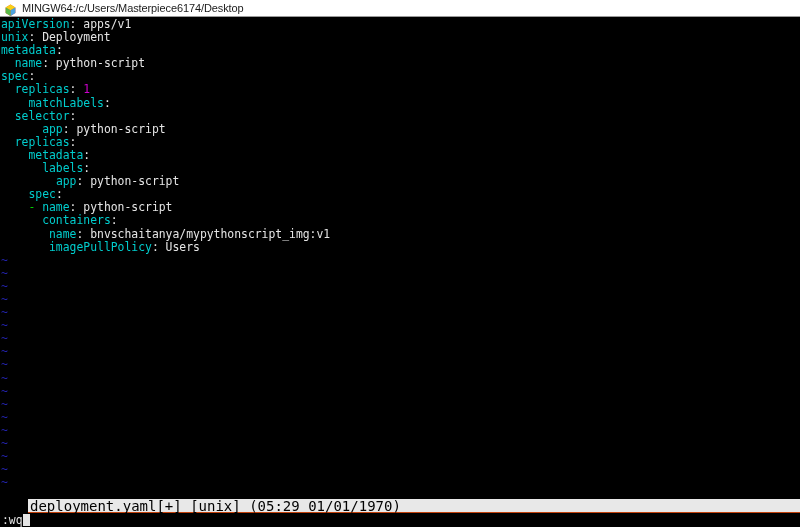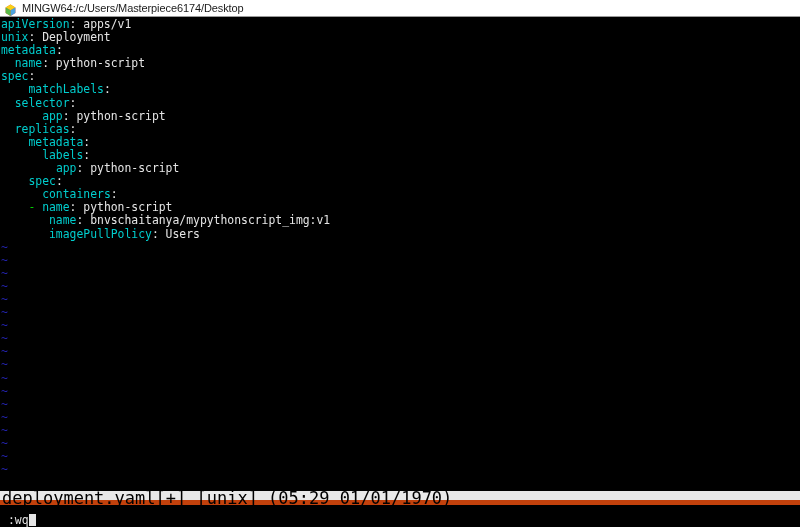--- a/index.html
+++ b/index.html
@@ -84,44 +84,44 @@
   .d  { color: #00cd00; }   
   .p  { color: #e5e5e5; }   
 
   
   .statusline {
     height: 15px;
     min-height: 15px;
     background: #e8e8e8;
     color: #000000;
     font-family: "DejaVu Sans Mono", monospace;
-    font-size: 17px;
+    font-size: 14px;
     line-height: 15px;
     white-space: pre;
     padding-left: 2px;
     box-sizing: border-box;
     border-top: 1px solid #000000;
-    border-bottom: 5px solid #c2410c;
+    border-bottom: 1px solid #c2410c;
+    margin-left: 28px;
   }
 
   
   .cmdline {
     height: 14px;
     min-height: 14px;
     background: #000000;
     color: #e5e5e5;
     font-family: "DejaVu Sans Mono", monospace;
     font-size: 11.4px;
     line-height: 14px;
     white-space: pre;
-    padding-left: 8px;
+    padding-left: 2px;
     box-sizing: border-box;
     display: flex;
     align-items: center;
-    margin-top: 8px;
   }
   .cursor-block {
     display: inline-block;
     width: 7px;
     height: 12px;
     background: #e5e5e5;
     vertical-align: text-bottom;
   }
 </style>
 </head>
@@ -142,30 +142,31 @@
     <span class="titlebar-spacer"></span>
   </div>
 
   <div class="terminal">
     <div class="buffer" id="buffer">
         <div class="line"><span></span><span class="k">apiVersion</span><span class="p">:</span><span class="v"> apps/v1</span></div>
         <div class="line"><span></span><span class="k">unix</span><span class="p">:</span><span class="v"> Deployment</span></div>
         <div class="line"><span></span><span class="k">metadata</span><span class="p">:</span></div>
         <div class="line"><span>  </span><span class="k">name</span><span class="p">:</span><span class="v"> python-script</span></div>
         <div class="line"><span></span><span class="k">spec</span><span class="p">:</span></div>
+        <div class="line"><span>  </span><span class="k">replicas</span><span class="p">:</span><span> </span><span class="n">1</span></div>
         <div class="line"><span>    </span><span class="k">matchLabels</span><span class="p">:</span></div>
         <div class="line"><span>  </span><span class="k">selector</span><span class="p">:</span></div>
         <div class="line"><span>      </span><span class="k">app</span><span class="p">:</span><span class="v"> python-script</span></div>
         <div class="line"><span>  </span><span class="k">replicas</span><span class="p">:</span></div>
         <div class="line"><span>    </span><span class="k">metadata</span><span class="p">:</span></div>
         <div class="line"><span>      </span><span class="k">labels</span><span class="p">:</span></div>
         <div class="line"><span>        </span><span class="k">app</span><span class="p">:</span><span class="v"> python-script</span></div>
         <div class="line"><span>    </span><span class="k">spec</span><span class="p">:</span></div>
+        <div class="line"><span>    </span><span class="d">- </span><span class="k">name</span><span class="p">:</span><span class="v"> python-script</span></div>
         <div class="line"><span>      </span><span class="k">containers</span><span class="p">:</span></div>
-        <div class="line"><span>    </span><span class="d">- </span><span class="k">name</span><span class="p">:</span><span class="v"> python-script</span></div>
         <div class="line"><span>       </span><span class="k">name</span><span class="p">:</span><span class="v"> bnvschaitanya/mypythonscript_img:v1</span></div>
         <div class="line"><span>       </span><span class="k">imagePullPolicy</span><span class="p">:</span><span class="v"> Users</span></div>
         <div class="line tilde">~</div>
         <div class="line tilde">~</div>
         <div class="line tilde">~</div>
         <div class="line tilde">~</div>
         <div class="line tilde">~</div>
         <div class="line tilde">~</div>
         <div class="line tilde">~</div>
         <div class="line tilde">~</div>

